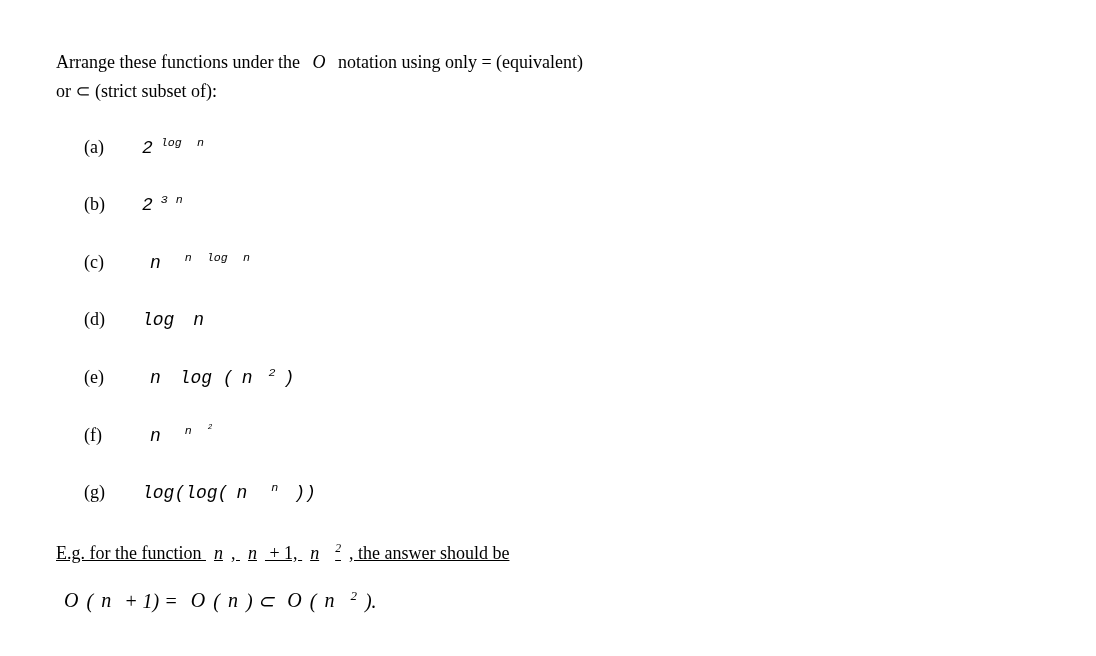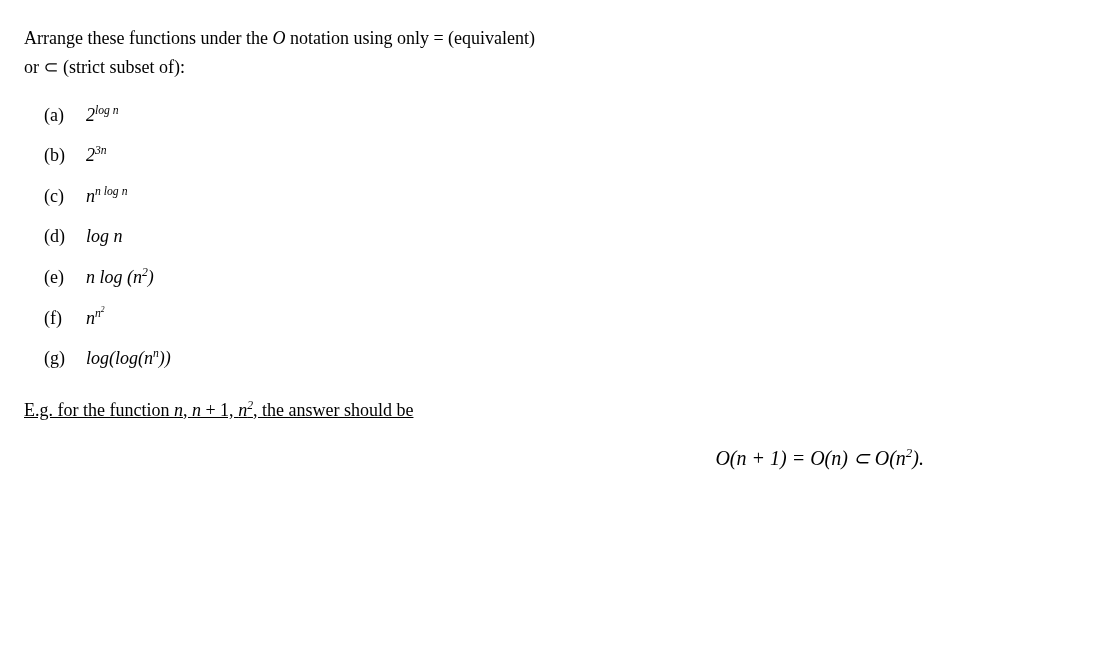--- a/index.html
+++ b/index.html
@@ -1,16 +1,16 @@
 <!DOCTYPE html>
 <html><head>
   <meta charset="utf-8">
   <style>
     * {
-      margin: 0;
+      margin: 8px;
       padding: 0;
       box-sizing: border-box;
     }
 
     body {
       background: #ffffff;
       font-family: "Computer Modern", "Latin Modern", Georgia, serif;
       font-size: 18px;
       color: #000000;
       width: 1096px;
@@ -43,37 +43,38 @@
     }
 
     .item-label {
       min-width: 42px;
       font-size: 18px;
     }
 
     .math-expr {
       font-style: italic;
       font-size: 18px;
+      font-family: Liberation Mono, monospace;
     }
 
     sup {
       font-size: 0.65em;
       vertical-align: super;
       font-style: italic;
     }
 
     .example-text {
       font-size: 18px;
       line-height: 1.6;
       margin-bottom: 20px;
       text-decoration: underline;
     }
 
     .centered-formula {
-      text-align: right;
+      text-align: left;
       font-size: 20px;
       font-style: italic;
       margin-top: 10px;
     }
   </style>
 </head>
 <body>
 
 <div class="problem-statement">
 

